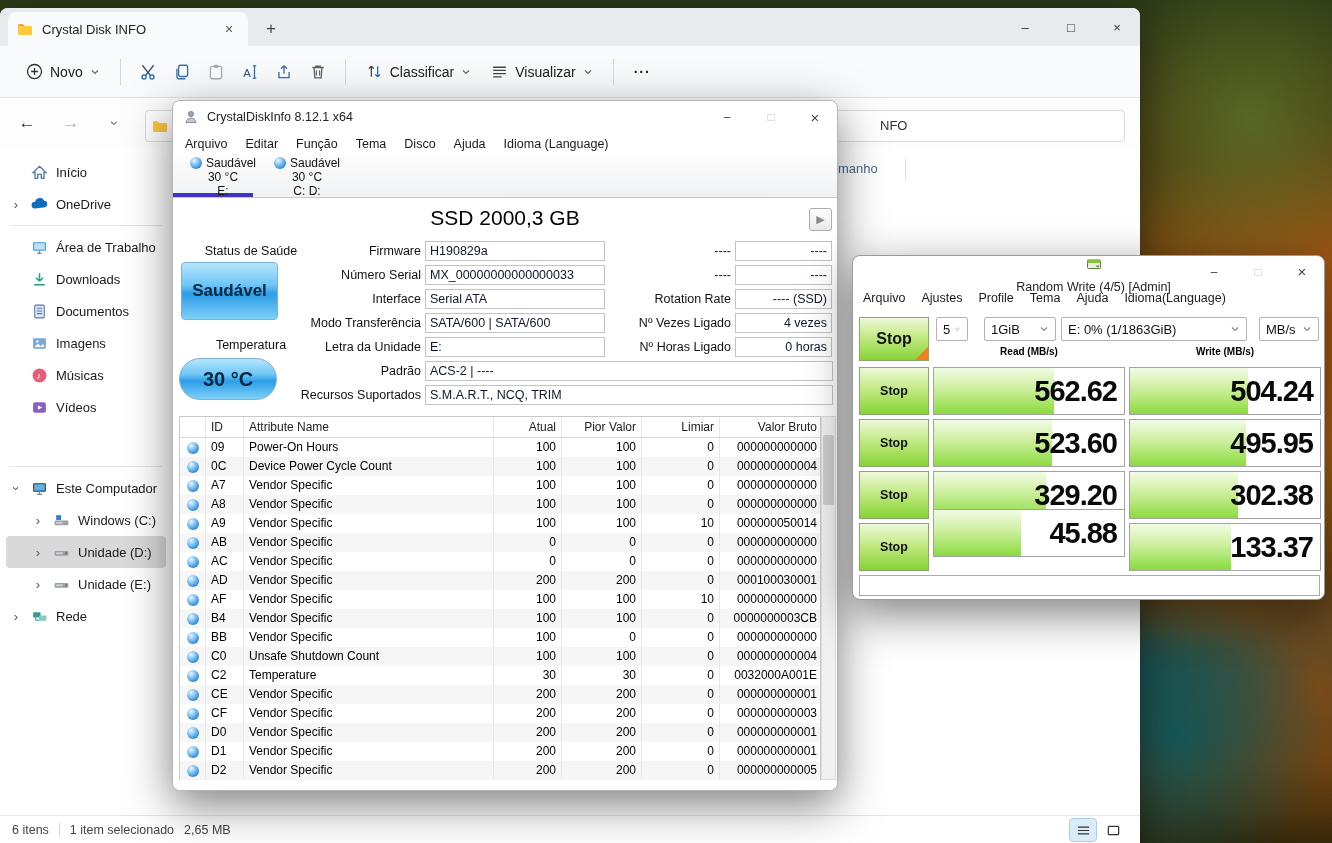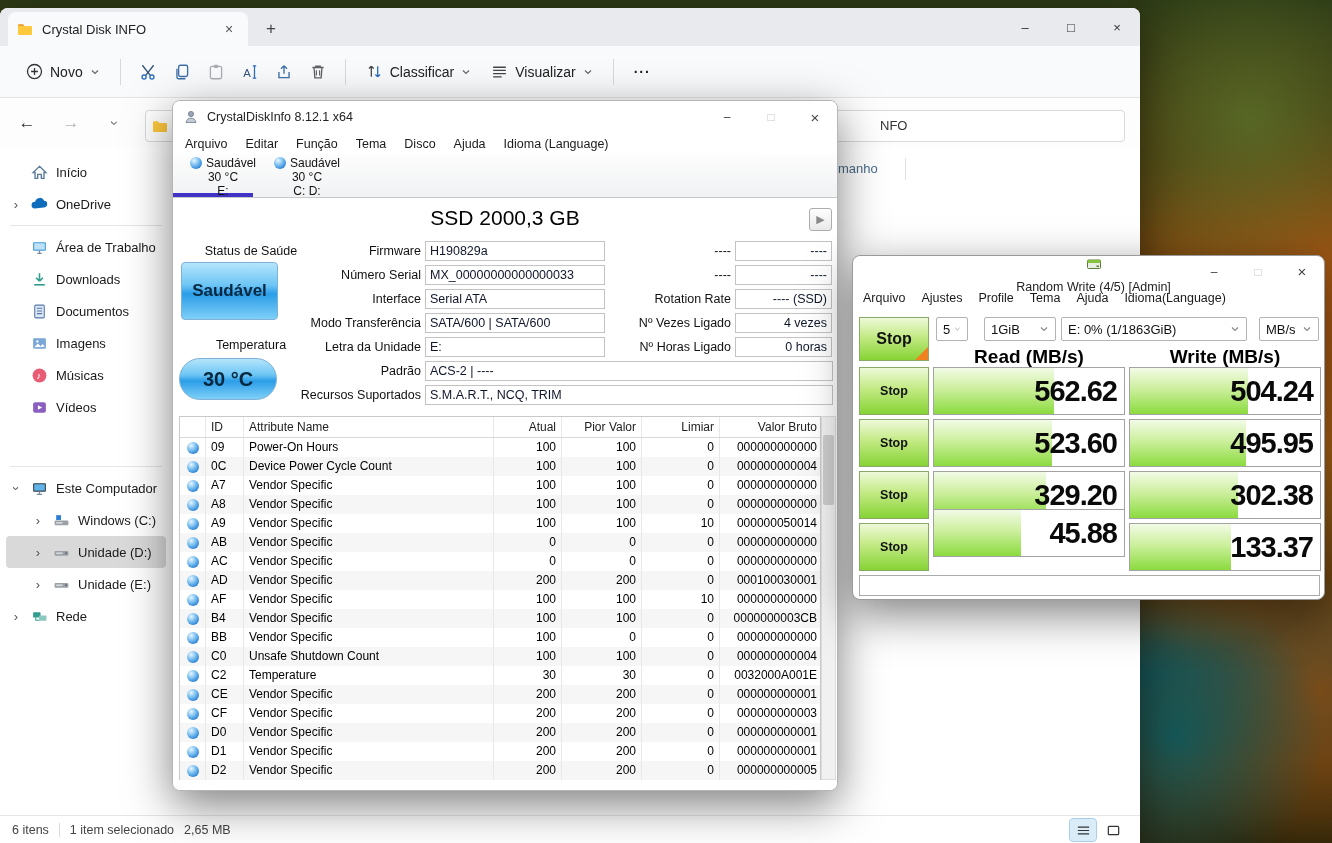--- a/index.html
+++ b/index.html
@@ -110,21 +110,21 @@
   .cdm-controls { position:absolute; right:0; top:0; height:31px; display:flex; }
   .cdm-controls .wc { width:44px; display:flex; align-items:center; justify-content:center; font-size:12px; color:#444; }
   .cdm-menubar { position:absolute; left:0; top:31px; width:100%; height:22px; display:flex; gap:16px; padding-left:10px; align-items:center; }
   .stop-main { position:absolute; left:6px; top:61px; width:70px; height:44px; border:1px solid #8aa86a;
     background:linear-gradient(180deg,#eef9da 0%,#c3ea84 45%,#86d335 100%);
     display:flex; align-items:center; justify-content:center; font-weight:bold; font-size:16px; color:#111; overflow:hidden; }
   .stop-main::after { content:""; position:absolute; right:0; bottom:0; width:0; height:0;
     border-bottom:13px solid #f08020; border-left:13px solid transparent; }
   .cdm-select { position:absolute; top:61px; height:24px; border:1px solid #b3b3b3; background:#fff; border-radius:2px;
     font-size:13px; color:#111; display:flex; align-items:center; padding:0 6px; justify-content:space-between; gap:4px; white-space:nowrap; }
-  .cdm-colhead { position:absolute; top:90px; width:192px; text-align:center; font-weight:bold; font-size:19px; color:#000; }
+  .cdm-colhead { position:absolute; top:90px; width:192px; text-align:center; font-weight:bold; font-size:10px; color:#000; }
   .bench-stop { position:absolute; left:6px; width:70px; height:48px; border:1px solid #8aa86a;
     background:linear-gradient(180deg,#eef9da 0%,#c3ea84 45%,#86d335 100%);
     display:flex; align-items:center; justify-content:center; font-weight:bold; font-size:12.5px; color:#111; }
   .bench-cell { position:absolute; width:192px; height:48px; border:1px solid #a3a3a3; background:#fff; }
   .bench-fill { position:absolute; left:0; top:0; bottom:0; background:linear-gradient(180deg,#f2fbe6 0%,#cdef9e 45%,#8bdb3f 100%); }
   .bench-val { position:absolute; inset:0; text-align:right; line-height:46px; font-weight:bold; font-size:29px; color:#0a0a0a; padding-right:7px; letter-spacing:-1px; }
   .cdm-footer { position:absolute; left:6px; top:319px; width:461px; height:21px; border:1px solid #ababab; background:#fff; }
   svg { display:block; }
 </style>
 </head>

